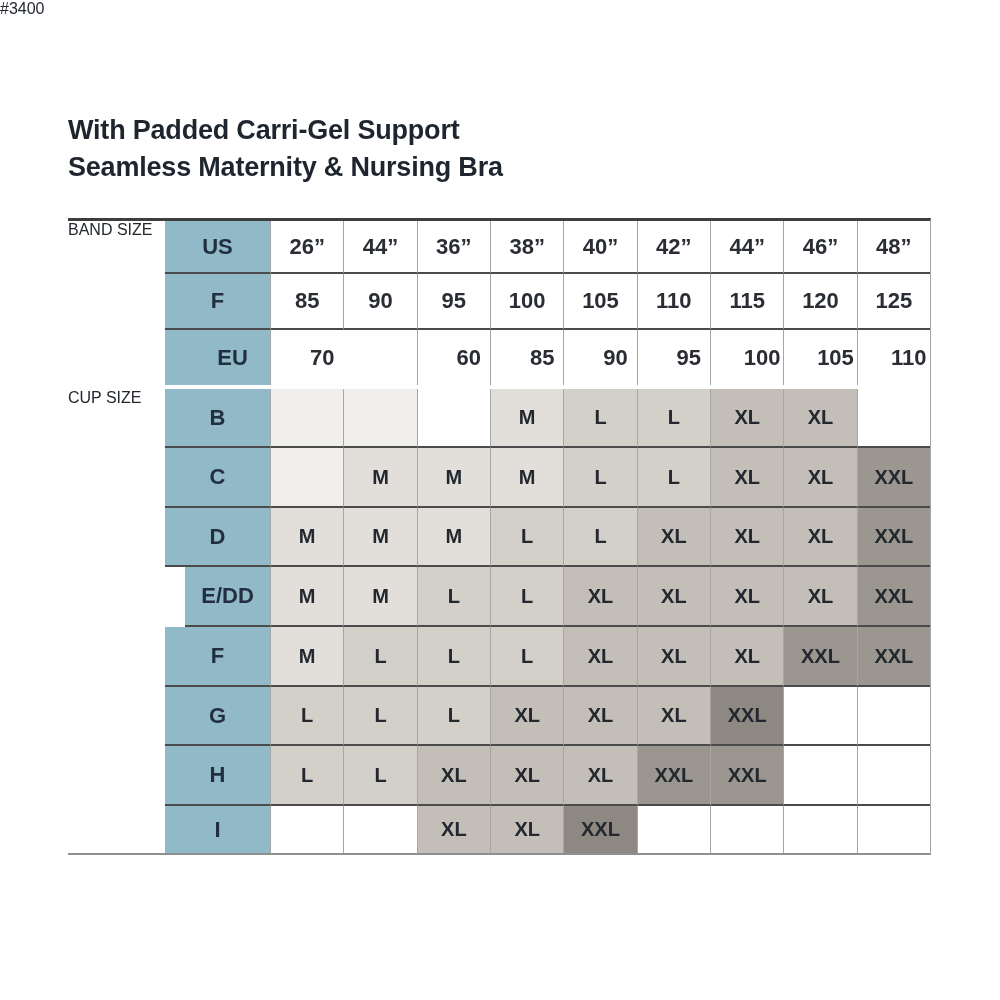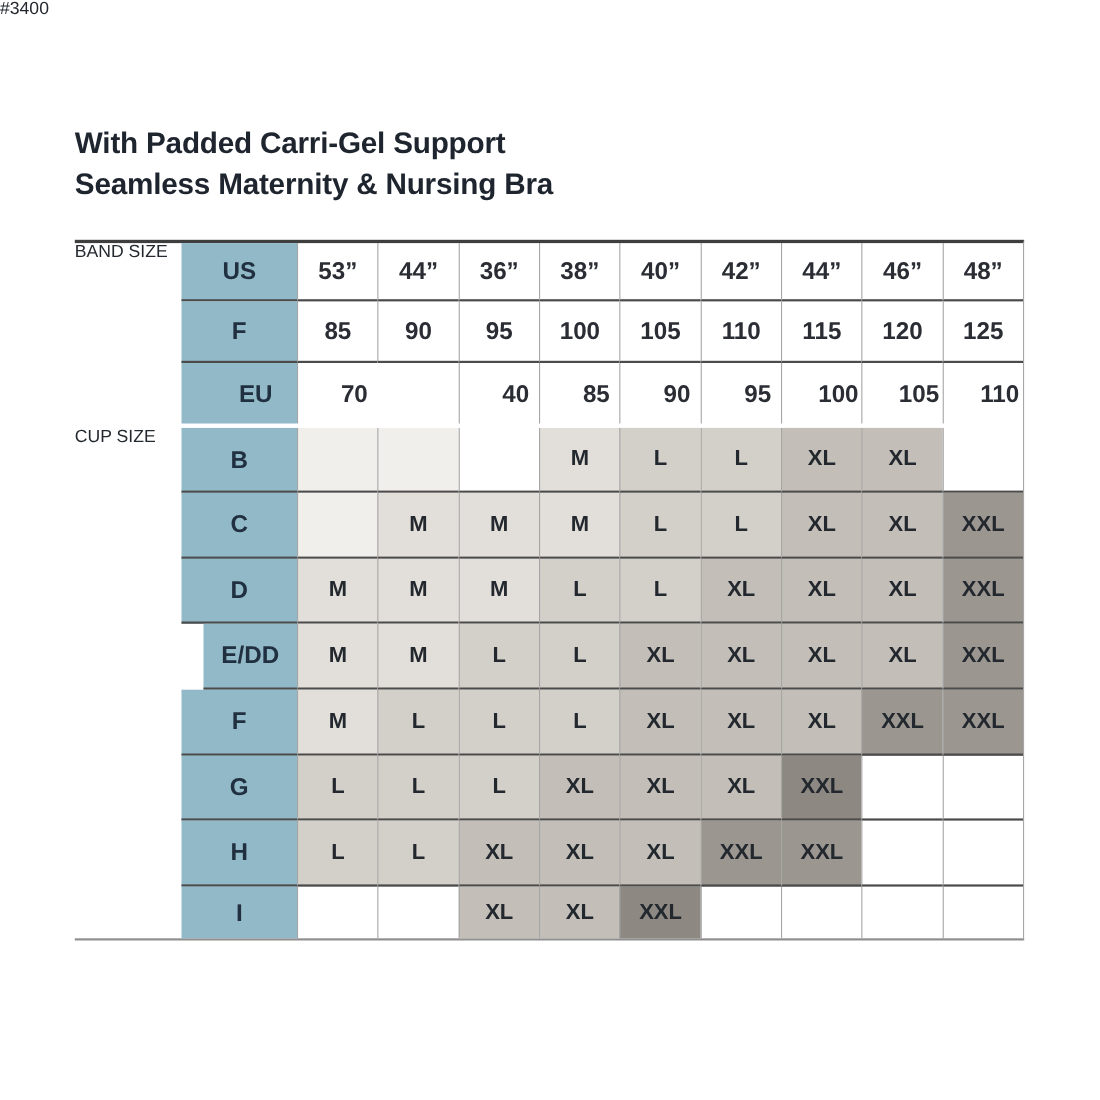--- a/index.html
+++ b/index.html
@@ -54,42 +54,42 @@
     <div>With Padded Carri-Gel Support</div>
     <div>Seamless Maternity &amp; Nursing Bra</div>
   </div>
 
   <div class="size-table">
       <div class="sectionlabel" style="grid-area: 1 / 1 / span 3;">BAND
 SIZE</div>
       <div class="sectionlabel" style="grid-area: 5 / 1 / span 8;">CUP
 SIZE</div>
       <div class="c keycell" style="grid-area: 1 / 2; background: rgb(146, 185, 199);">US</div>
-      <div class="c bandval" style="grid-area: 1 / 3;">53”</div>
+      <div class="c bandval" style="grid-area: 1 / 3;">26”</div>
       <div class="c bandval" style="grid-area: 1 / 4;">44”</div>
       <div class="c bandval" style="grid-area: 1 / 5;">36”</div>
       <div class="c bandval" style="grid-area: 1 / 6;">38”</div>
       <div class="c bandval" style="grid-area: 1 / 7;">40”</div>
       <div class="c bandval" style="grid-area: 1 / 8;">42”</div>
       <div class="c bandval" style="grid-area: 1 / 9;">44”</div>
       <div class="c bandval" style="grid-area: 1 / 10;">46”</div>
       <div class="c bandval" style="grid-area: 1 / 11;">48”</div>
       <div class="c keycell" style="grid-area: 2 / 2; background: rgb(146, 185, 199);">F</div>
       <div class="c bandval" style="grid-area: 2 / 3;">85</div>
       <div class="c bandval" style="grid-area: 2 / 4;">90</div>
       <div class="c bandval" style="grid-area: 2 / 5;">95</div>
       <div class="c bandval" style="grid-area: 2 / 6;">100</div>
       <div class="c bandval" style="grid-area: 2 / 7;">105</div>
       <div class="c bandval" style="grid-area: 2 / 8;">110</div>
       <div class="c bandval" style="grid-area: 2 / 9;">115</div>
       <div class="c bandval" style="grid-area: 2 / 10;">120</div>
       <div class="c bandval" style="grid-area: 2 / 11;">125</div>
       <div class="c keycell noline" style="grid-area: 3 / 2; background: rgb(146, 185, 199);">EU</div>
       <div class="c bandval noline" style="grid-area: 3 / 3;">70</div>
-      <div class="c bandval noline" style="grid-area: 3 / 5;">40</div>
+      <div class="c bandval noline" style="grid-area: 3 / 5;">60</div>
       <div class="c bandval noline" style="grid-area: 3 / 6;">85</div>
       <div class="c bandval noline" style="grid-area: 3 / 7;">90</div>
       <div class="c bandval noline" style="grid-area: 3 / 8;">95</div>
       <div class="c bandval noline" style="grid-area: 3 / 9;">100</div>
       <div class="c bandval noline" style="grid-area: 3 / 10;">105</div>
       <div class="c bandval noline" style="grid-area: 3 / 11;">110</div>
       <div class="separator" style="grid-area: 4 / 1 / auto / -1;"></div>
       <div class="c keycell" style="grid-area: 5 / 2; background: rgb(146, 185, 199);">B</div>
       <div class="c cupval" style="grid-area: 5 / 3; background: rgb(241, 239, 236);"></div>
       <div class="c cupval" style="grid-area: 5 / 4; background: rgb(241, 239, 236);"></div>

